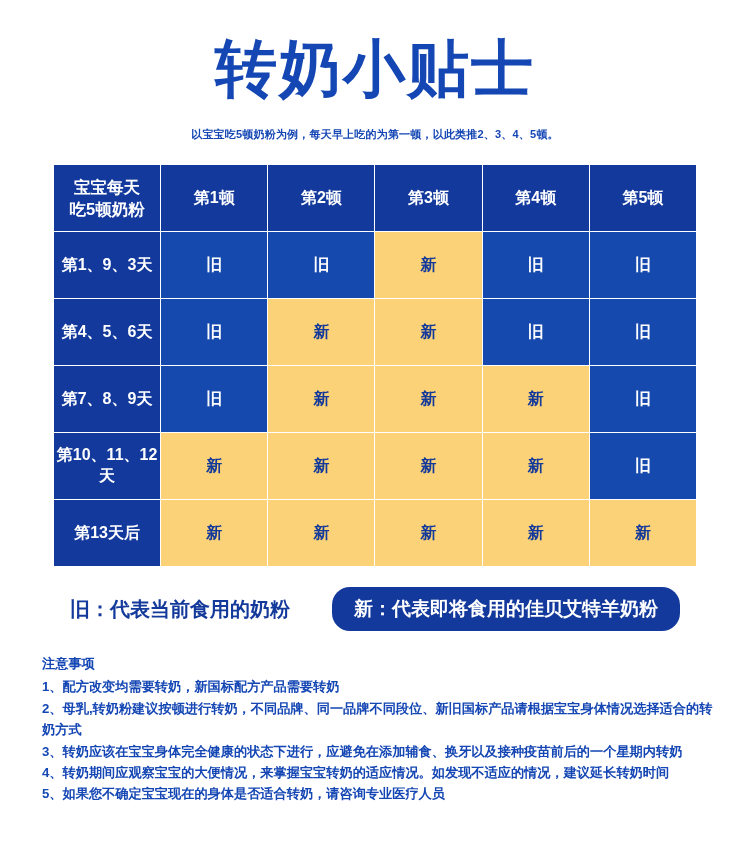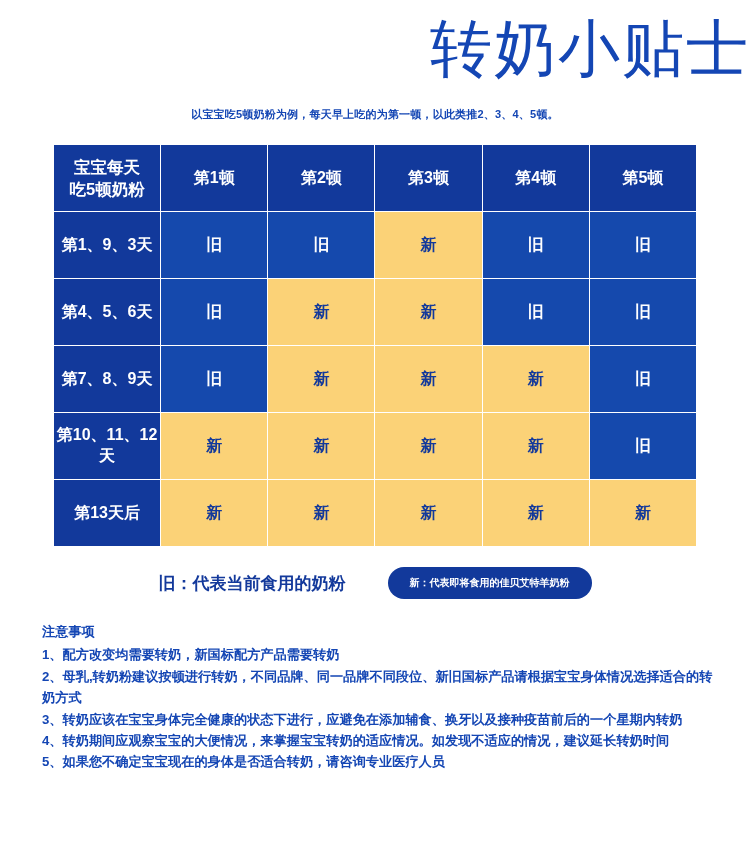--- a/index.html
+++ b/index.html
@@ -14,26 +14,26 @@
     color: #1a3faa;
     overflow: hidden;
   }
   .page {
     position: relative;
     width: 750px;
     height: 846px;
     box-sizing: border-box;
   }
   .title {
-    text-align: right;
+    text-align: center;
     font-size: 62px;
-    font-weight: normal;
+    font-weight: bold;
     color: #1446b4;
     letter-spacing: 2px;
-    padding-top: 16px;
+    padding-top: 36px;
     line-height: 1.05;
     font-family: "DejaVu Sans", "Liberation Sans", sans-serif;
   }
   .subtitle {
     text-align: center;
     font-size: 11px;
     color: #1446b4;
     font-weight: bold;
     margin-top: 26px;
     letter-spacing: 0.2px;
@@ -75,28 +75,28 @@
     color: #13399b;
   }
   .legend {
     margin-top: 20px;
     display: flex;
     align-items: center;
     justify-content: center;
     gap: 42px;
   }
   .legend-old {
-    font-size: 17px;
+    font-size: 20px;
     font-weight: bold;
     color: #13399b;
   }
   .legend-new {
     background: #12399b;
     color: #ffffff;
-    font-size: 10px;
+    font-size: 19px;
     font-weight: bold;
     border-radius: 18px;
     padding: 9px 22px;
     white-space: nowrap;
   }
   .notes {
     margin: 22px 0 0 42px;
     width: 672px;
     color: #1446b4;
     font-size: 13.2px;

